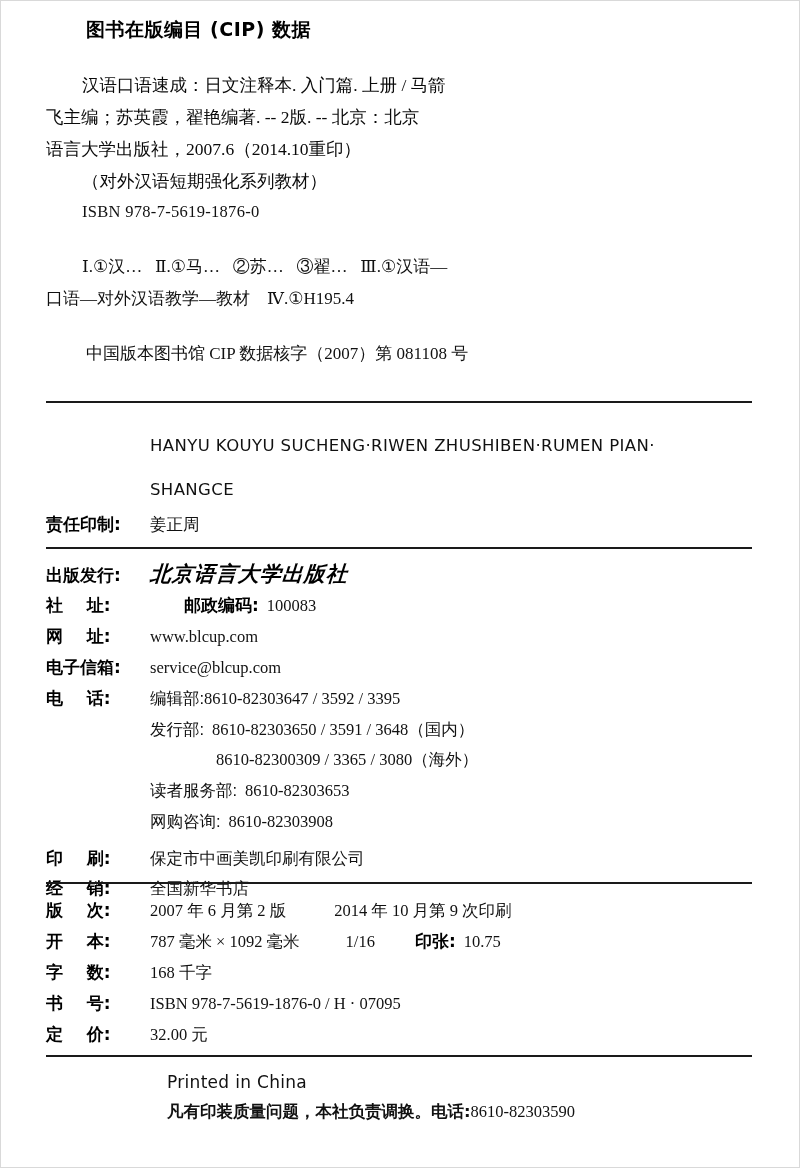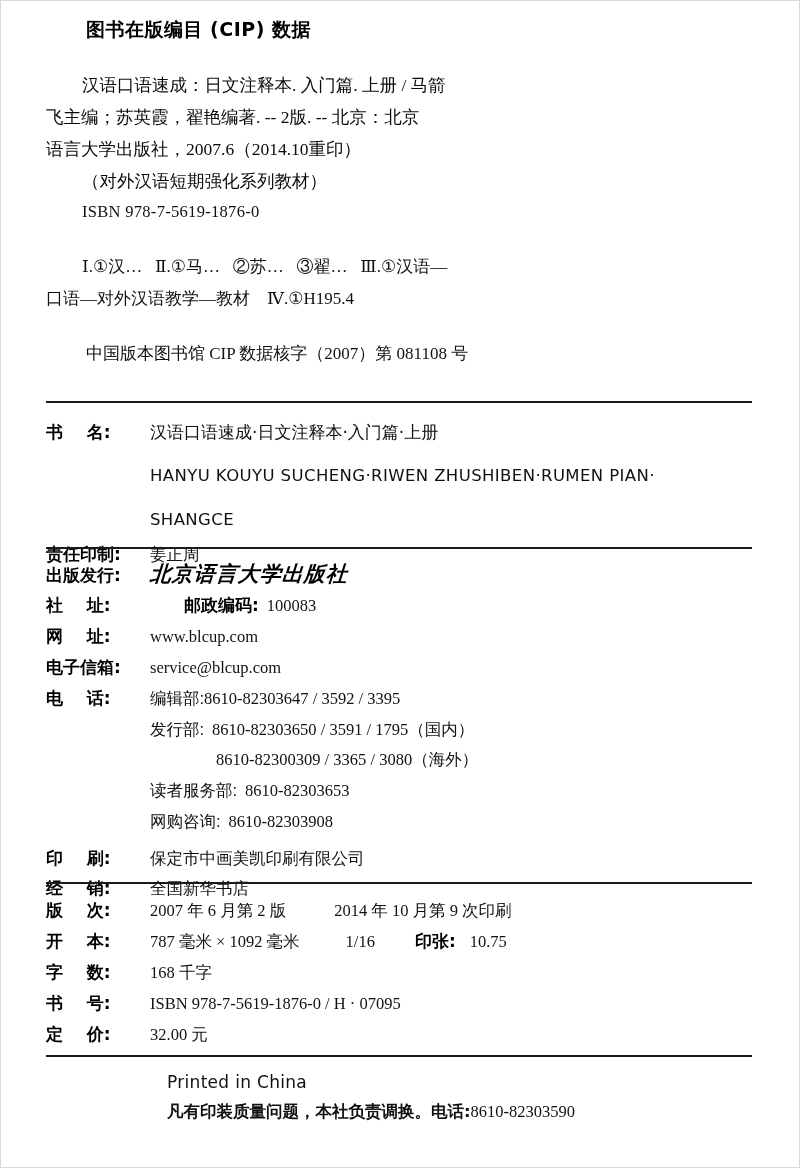--- a/index.html
+++ b/index.html
@@ -200,24 +200,20 @@
       </div>
 
       <div class="gap-md"></div>
 
       <div class="cip-final">中国版本图书馆 CIP 数据核字（2007）第 081108 号</div>
     </div>
 
     <div class="rule" style="top:400px;"></div>
 
     <div class="section" style="top:416px;">
-      <div class="row">
-        <span class="lbl">书    名:</span>
-        <span class="val title-cn">汉语口语速成·日文注释本·入门篇·上册</span>
-      </div>
       <div class="title-py">HANYU KOUYU SUCHENG·RIWEN ZHUSHIBEN·RUMEN PIAN·</div>
       <div class="title-py">SHANGCE</div>
       <div class="row" style="margin-top:4px;">
         <span class="lbl">责任印制:</span>
         <span class="val">姜正周</span>
       </div>
     </div>
 
     <div class="rule" style="top:546px;"></div>
 
@@ -245,21 +241,21 @@
       </div>
 
       <div class="row">
         <span class="lbl">电    话:</span>
         <span class="val">编辑部:</span>
         <span class="val serif" style="margin-left:0;">8610-82303647 / 3592 / 3395</span>
       </div>
 
       <div class="sub row">
         <span class="val">发行部:</span>
-        <span class="val serif" style="margin-left:8px;">8610-82303650 / 3591 / 1795（国内）</span>
+        <span class="val serif" style="margin-left:8px;">8610-82303650 / 3591 / 3648（国内）</span>
       </div>
 
       <div class="sub2 row">
         <span class="val serif">8610-82300309 / 3365 / 3080（海外）</span>
       </div>
 
       <div class="sub row">
         <span class="val">读者服务部:</span>
         <span class="val serif" style="margin-left:8px;">8610-82303653</span>
       </div>
@@ -288,21 +284,21 @@
         <span class="lbl">版    次:</span>
         <span class="val serif">2007 年 6 月第 2 版</span>
         <span class="val serif" style="margin-left:48px;">2014 年 10 月第 9 次印刷</span>
       </div>
 
       <div class="row">
         <span class="lbl">开    本:</span>
         <span class="val serif">787 毫米 × 1092 毫米</span>
         <span class="val serif" style="margin-left:46px;">1/16</span>
         <span class="lbl" style="width:auto;flex:0 0 auto;margin-left:40px;text-align:right;">印张:</span>
-        <span class="val serif" style="margin-left:14px;">10.75</span>
+        <span class="val serif" style="margin-left:8px;">10.75</span>
       </div>
 
       <div class="row">
         <span class="lbl">字    数:</span>
         <span class="val serif">168 千字</span>
       </div>
 
       <div class="row">
         <span class="lbl">书    号:</span>
         <span class="val serif">ISBN 978-7-5619-1876-0 / H · 07095</span>

